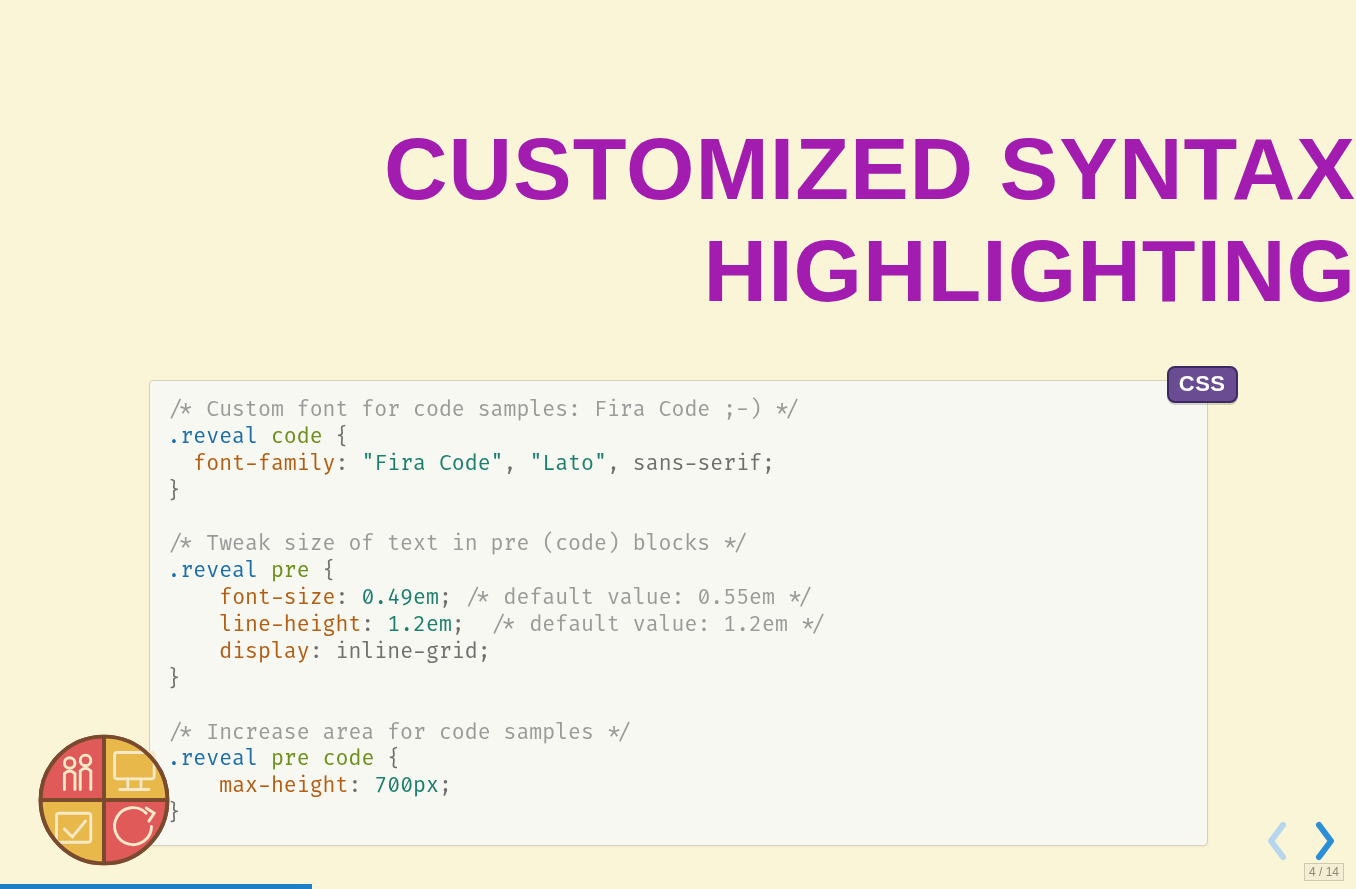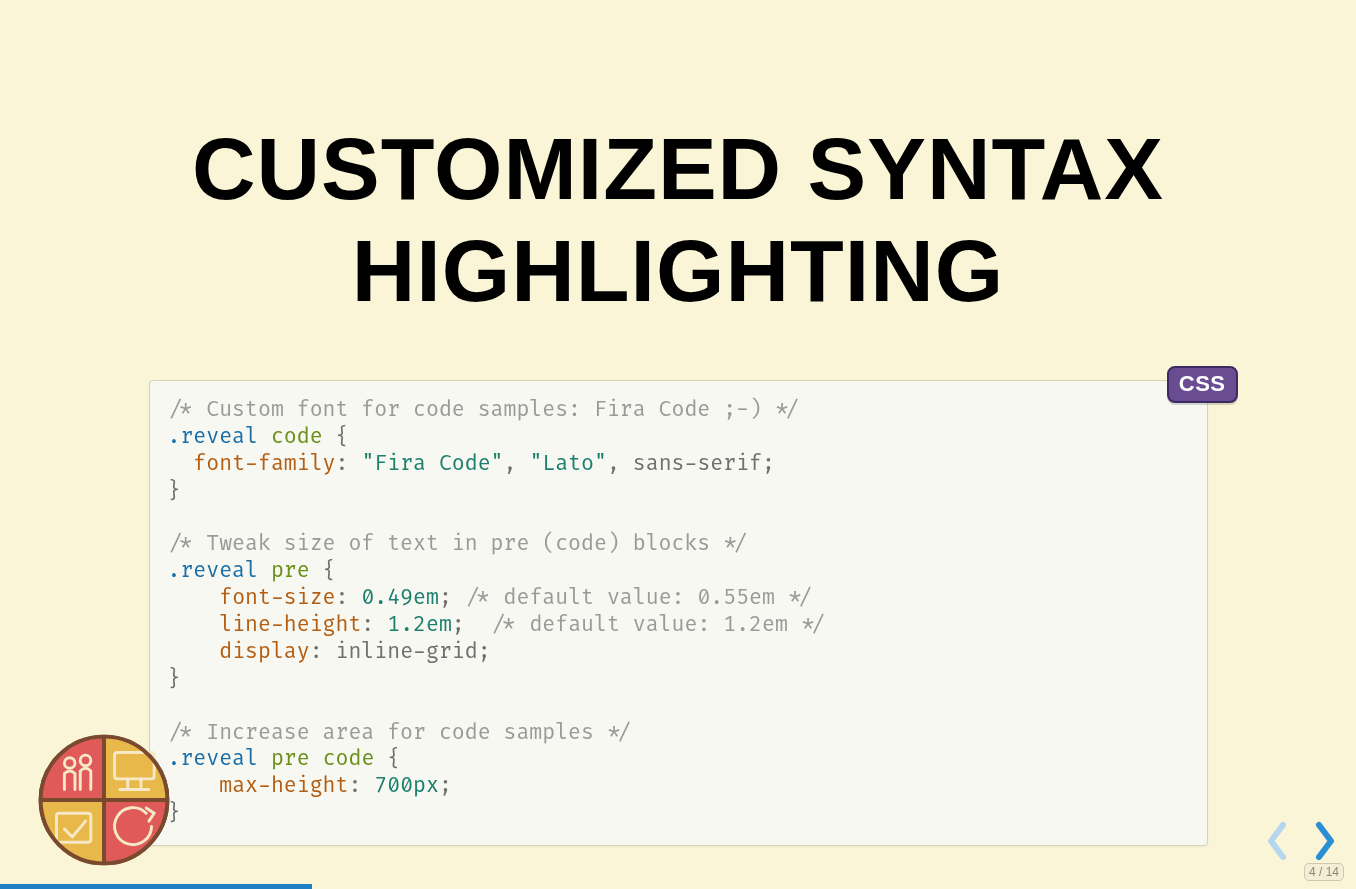--- a/index.html
+++ b/index.html
@@ -1,23 +1,23 @@
 <!DOCTYPE html>
 <html><head>
 <meta charset="utf-8">
 <style>
   html,body{margin:0;padding:0;width:1356px;height:889px;overflow:hidden;
     background:#faf5d6;font-family:"Helvetica Neue",Arial,sans-serif;}
   .slide{position:absolute;inset:0;}
   h1.title{
-    margin:0;padding-top:118px;text-align:center;
+    margin:0;padding-top:118px;text-align:right;
     font-family:"Arial Narrow","Helvetica Neue Condensed","Impact",sans-serif;
     font-stretch:condensed;
     font-weight:800;letter-spacing:1px;
-    font-size:88px;color:#000000;text-transform:uppercase;
+    font-size:88px;color:#a21caf;text-transform:uppercase;
   }
   .code-wrap{position:relative;margin:58px auto 0;width:1059px;}
   pre.code{
     margin:0;padding:16px 18px 18px 18px;
     background:#f8f8f2;border:1px solid #d6d2bc;border-radius:4px;
     font-family:"Fira Code","Menlo","Consolas",monospace;
     font-size:21px;line-height:1.28;color:#6f6f6f;
     white-space:pre;box-shadow:0 1px 2px rgba(0,0,0,0.05);
   }
   .c-comment{color:#9a9a9a;}
@@ -38,21 +38,21 @@
   .logo{position:absolute;left:38px;bottom:23px;width:132px;height:132px;}
   .logo svg{width:100%;height:100%;display:block;}
   
   .nav{position:absolute;right:14px;bottom:28px;display:flex;gap:14px;align-items:center;}
   .arrow{width:34px;height:40px;display:flex;align-items:center;justify-content:center;}
   .arrow svg{width:30px;height:40px;}
   .arrow.prev svg path{stroke:#b5d6ee;}
   .arrow.next svg path{stroke:#2b8fd6;}
   .pagecount{position:absolute;right:12px;bottom:8px;
     font-size:12px;color:#8d8877;border:1px solid #cfc9b0;padding:1px 4px;
-    background:#f4efd4;border-radius:5px;}
+    background:#f4efd4;border-radius:0;}
   .progress{position:absolute;left:0;bottom:0;height:5px;width:100%;background:transparent;}
   .progress .bar{height:5px;background:#1e7fc4;}
 </style>
 </head>
 <body>
 
 <div class="slide">
 
   <h1 class="title">CUSTOMIZED SYNTAX HIGHLIGHTING</h1>
 

